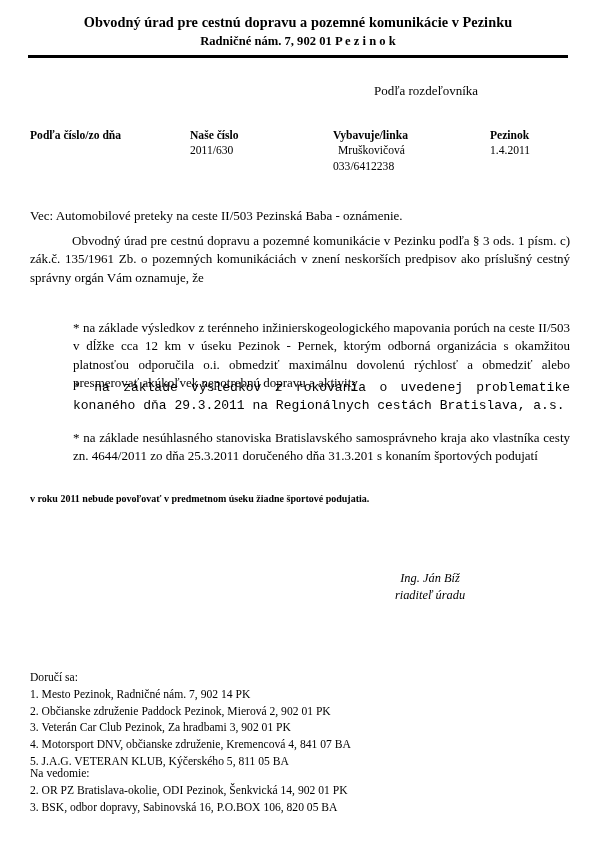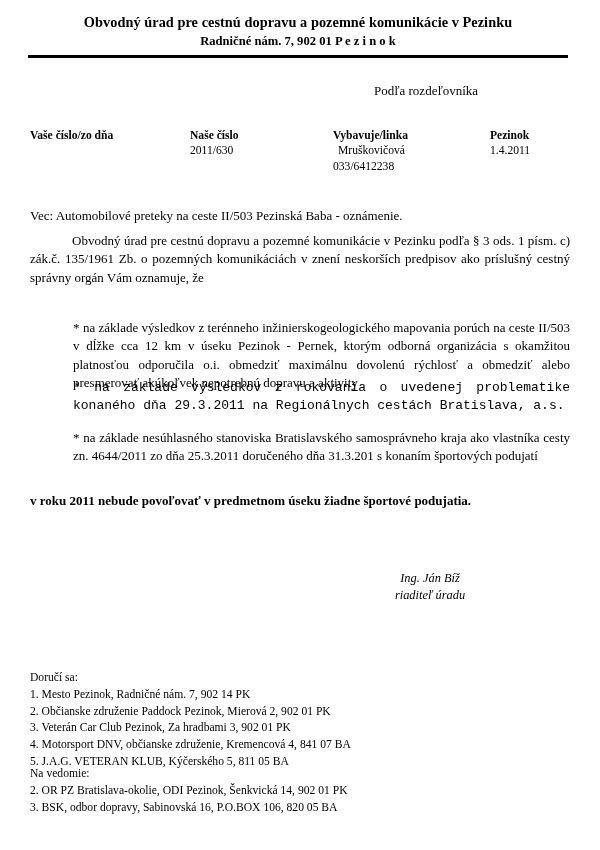--- a/index.html
+++ b/index.html
@@ -127,21 +127,21 @@
   .bullet-1 { top: 319px; }
   .bullet-2 { top: 379px; font-family: Liberation Mono, monospace; }
   .bullet-3 { top: 429px; }
 
   
   .conclusion {
     position: absolute;
     left: 30px;
     top: 492px;
     width: 540px;
-    font-size: 13px;
+    font-size: 10px;
     font-weight: bold;
     line-height: 1.35;
     white-space: nowrap;
   }
 
   
   .signature {
     position: absolute;
     left: 330px;
     top: 570px;
@@ -180,21 +180,21 @@
     <div class="letterhead-line1">Obvodný úrad pre cestnú dopravu a pozemné komunikácie v Pezinku</div>
     <div class="letterhead-line2">Radničné nám. 7, 902 01  P e z i n o k</div>
   </div>
   <div class="letterhead-rule"></div>
 
   <div class="addressee">Podľa rozdeľovníka</div>
 
   <div class="refblock">
 
     <div class="refcol refcol-yournum">
-      <span class="ref-label">Vaše číslo/zo dňa</span>
+      <span class="ref-label">Podľa číslo/zo dňa</span>
       <span class="ref-value"></span>
     </div>
 
     <div class="refcol refcol-ournum">
       <span class="ref-label">Naše číslo</span>
       <span class="ref-value">2011/630</span>
     </div>
 
     <div class="refcol refcol-handler">
       <span class="ref-label">Vybavuje/linka</span>

